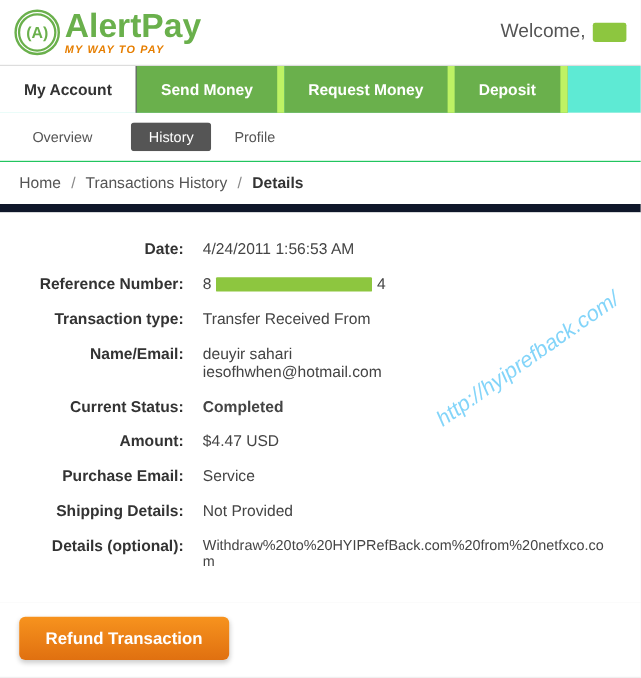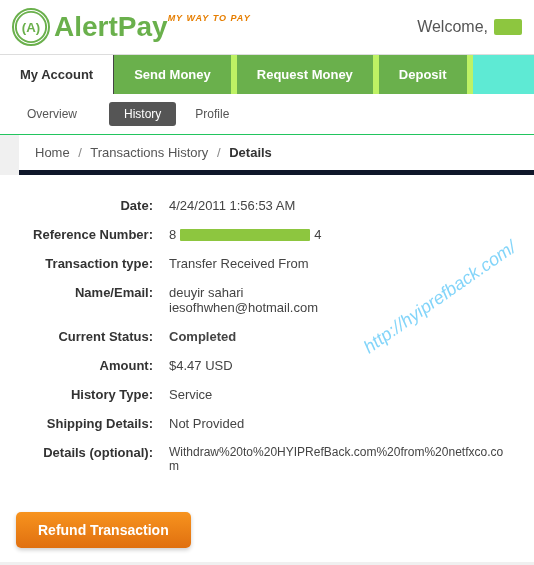--- a/index.html
+++ b/index.html
@@ -20,21 +20,21 @@
       align-items: center;
       justify-content: space-between;
       border-bottom: 1px solid #ddd;
     }
     .logo-area {
       display: flex;
       align-items: center;
     }
     .logo-text {
       display: flex;
-      flex-direction: row;
+      flex-direction: column;
     }
     .logo-name {
       font-size: 28px;
       font-weight: bold;
       color: #6ab04c;
       line-height: 1;
     }
     .logo-tagline {
       font-size: 9px;
       color: #e67e00;
@@ -119,22 +119,21 @@
       border-radius: 3px;
       margin-left: 13px;
     }
 
     
     .breadcrumb {
       padding: 10px 16px;
       font-size: 13px;
       color: #555;
       background: #fff;
-      border-bottom: 5px solid #0f172a;
-      margin-left: 19px;
+      border-bottom: 7px solid #0f172a;
     }
     .breadcrumb a {
       color: #555;
       text-decoration: none;
     }
     .breadcrumb .separator {
       margin: 0 5px;
       color: #888;
     }
     .breadcrumb .current {
@@ -307,21 +306,21 @@
     </tr>
     <tr>
       <td>Current Status:</td>
       <td class="status-completed">Completed</td>
     </tr>
     <tr>
       <td>Amount:</td>
       <td>$4.47 USD</td>
     </tr>
     <tr>
-      <td>History Type:</td>
+      <td>Purchase Email:</td>
       <td>Service</td>
     </tr>
     <tr>
       <td>Shipping Details:</td>
       <td>Not Provided</td>
     </tr>
     <tr>
       <td>Details (optional):</td>
       <td style="word-break:break-all;font-size:12px;">Withdraw%20to%20HYIPRefBack.com%20from%20netfxco.com</td>
     </tr>

